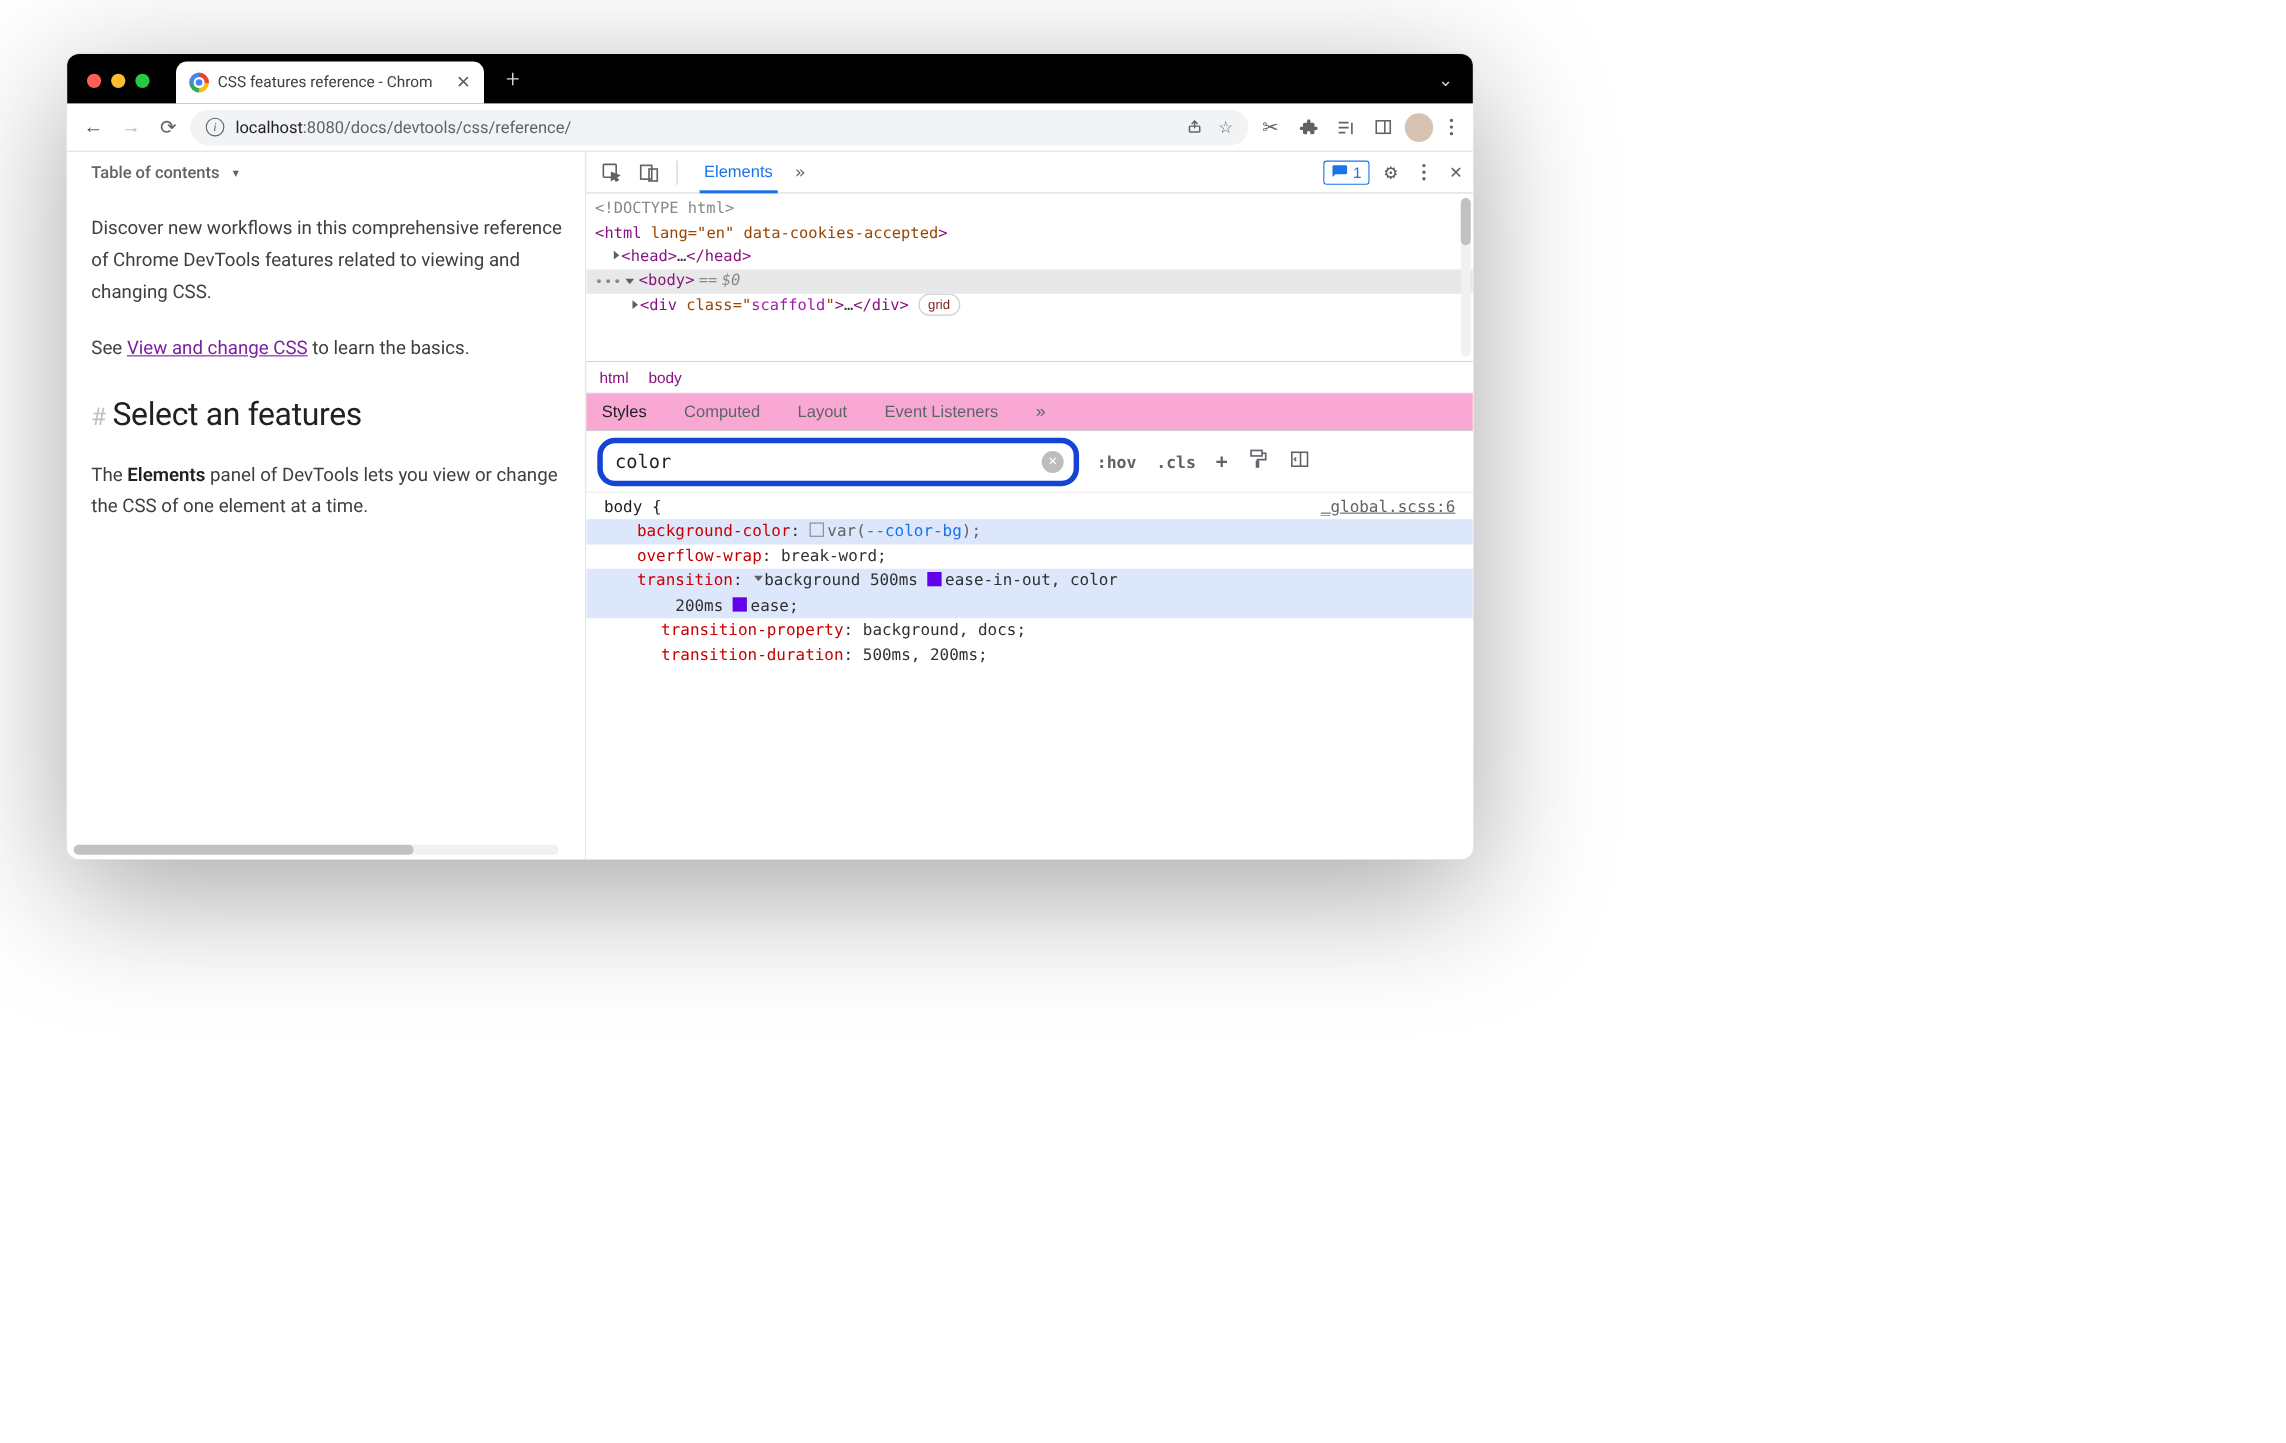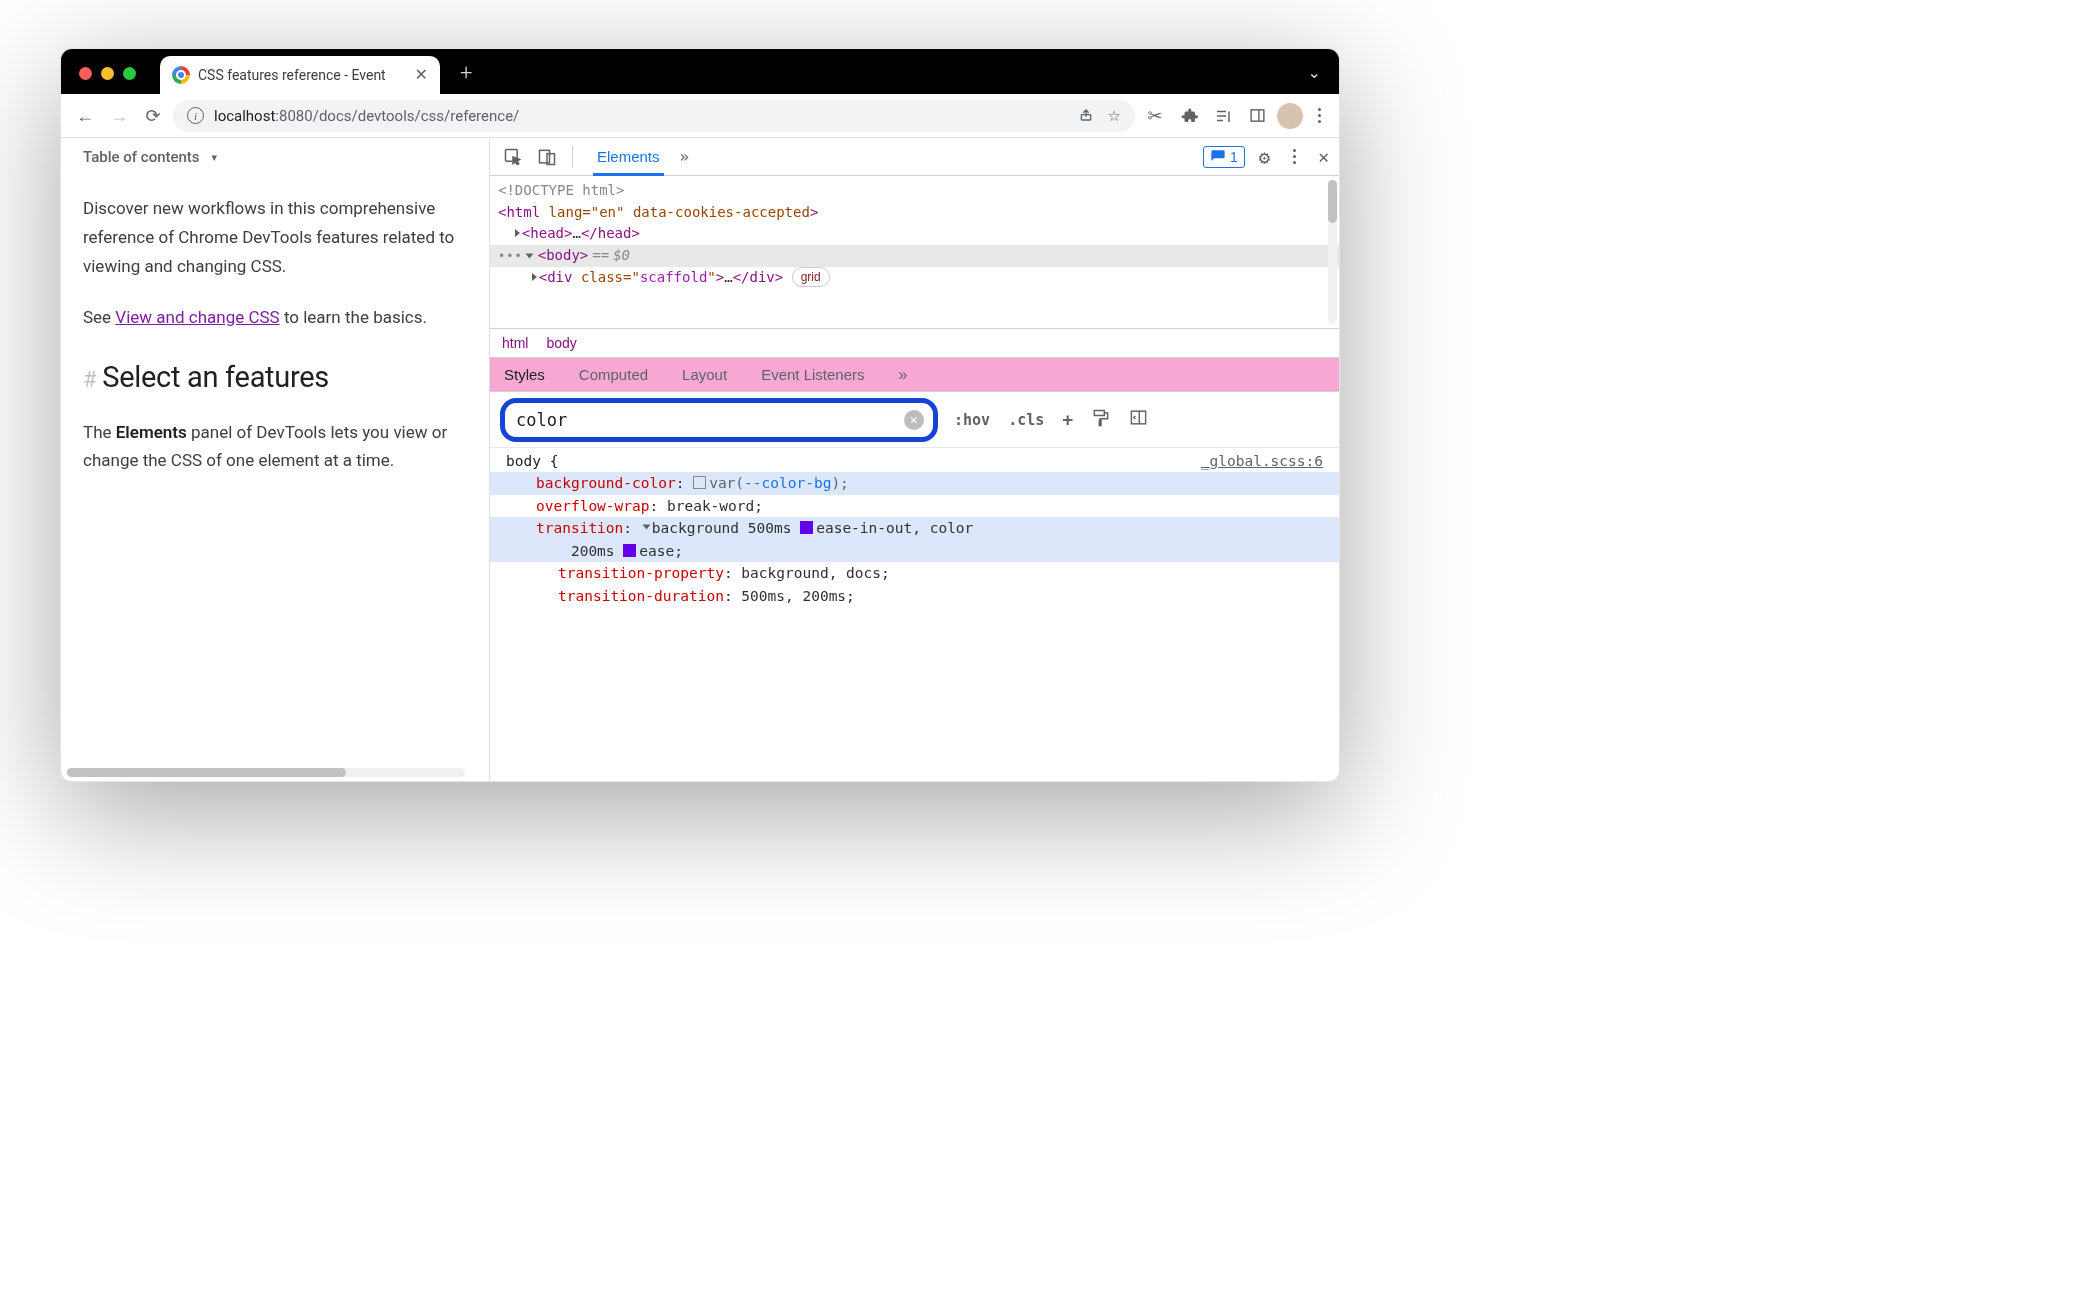--- a/index.html
+++ b/index.html
@@ -56,21 +56,21 @@
   .omnibox{flex:1;height:32px;background:#f1f3f4;border-radius:16px;
     display:flex;align-items:center;padding:0 14px;gap:10px;color:#5f6368;font-size:15px}
   .omnibox .info{width:17px;height:17px;border:1.5px solid #5f6368;border-radius:50%;
     display:flex;align-items:center;justify-content:center;font-size:11px;font-style:italic;font-family:serif}
   .url{color:#202124}.url .dim{color:#5f6368}
   .omni-right{margin-left:auto;display:flex;gap:14px;align-items:center;color:#5f6368}
   .avatar{width:26px;height:26px;border-radius:50%;background:#d7c3b0}
   .kebab{display:flex;flex-direction:column;gap:3px;align-items:center;justify-content:center;width:20px}
   .kebab i{width:3px;height:3px;background:#5f6368;border-radius:50%}
   .content{flex:1;display:flex;overflow:hidden}
-  .page{width:429px;border-right:1px solid #e0e0e0;overflow-y:auto;padding:10px 0 0 22px;
+  .page{width:472px;border-right:1px solid #e0e0e0;overflow-y:auto;padding:10px 0 0 22px;
     font-family:"Google Sans",Roboto,sans-serif;color:#3c4043;position:relative}
   .toc{font-size:15px;color:#5f6368;display:flex;align-items:center;gap:12px;margin-bottom:28px;font-weight:500}
   .toc::after{content:"▾";font-size:11px}
   .page p{font-size:17px;line-height:1.7;margin-bottom:22px;padding-right:20px;color:#3c4043}
   .page a{color:#7b1fa2;text-decoration:underline}
   .page h2{font-size:29px;font-weight:400;color:#202124;margin:28px 0 24px;letter-spacing:-.3px}
   .page .hash{color:#bdc1c6;font-size:22px;margin-right:6px;font-weight:400}
   .page b{font-weight:600;color:#202124}
   .hscroll{position:absolute;left:6px;right:24px;bottom:4px;height:9px;background:#f1f1f1;border-radius:5px}
   .hscroll::before{content:"";position:absolute;left:0;width:70%;top:0;bottom:0;background:#c1c1c1;border-radius:5px}
@@ -139,21 +139,21 @@
 <div class="window">
 
   <div class="tabstrip">
     <div class="traffic">
       <div class="dot r"></div>
       <div class="dot y"></div>
       <div class="dot g"></div>
     </div>
     <div class="tab">
       <span class="favicon"></span>
-      <span class="title">CSS features reference - Event</span>
+      <span class="title">CSS features reference - Chrom</span>
       <span class="x">✕</span>
     </div>
     <div class="newtab">+</div>
     <div class="tab-chevron">⌄</div>
   </div>
 
   <div class="toolbar">
     <div class="tb-ico">←</div>
     <div class="tb-ico dis">→</div>
     <div class="tb-ico">⟳</div>

